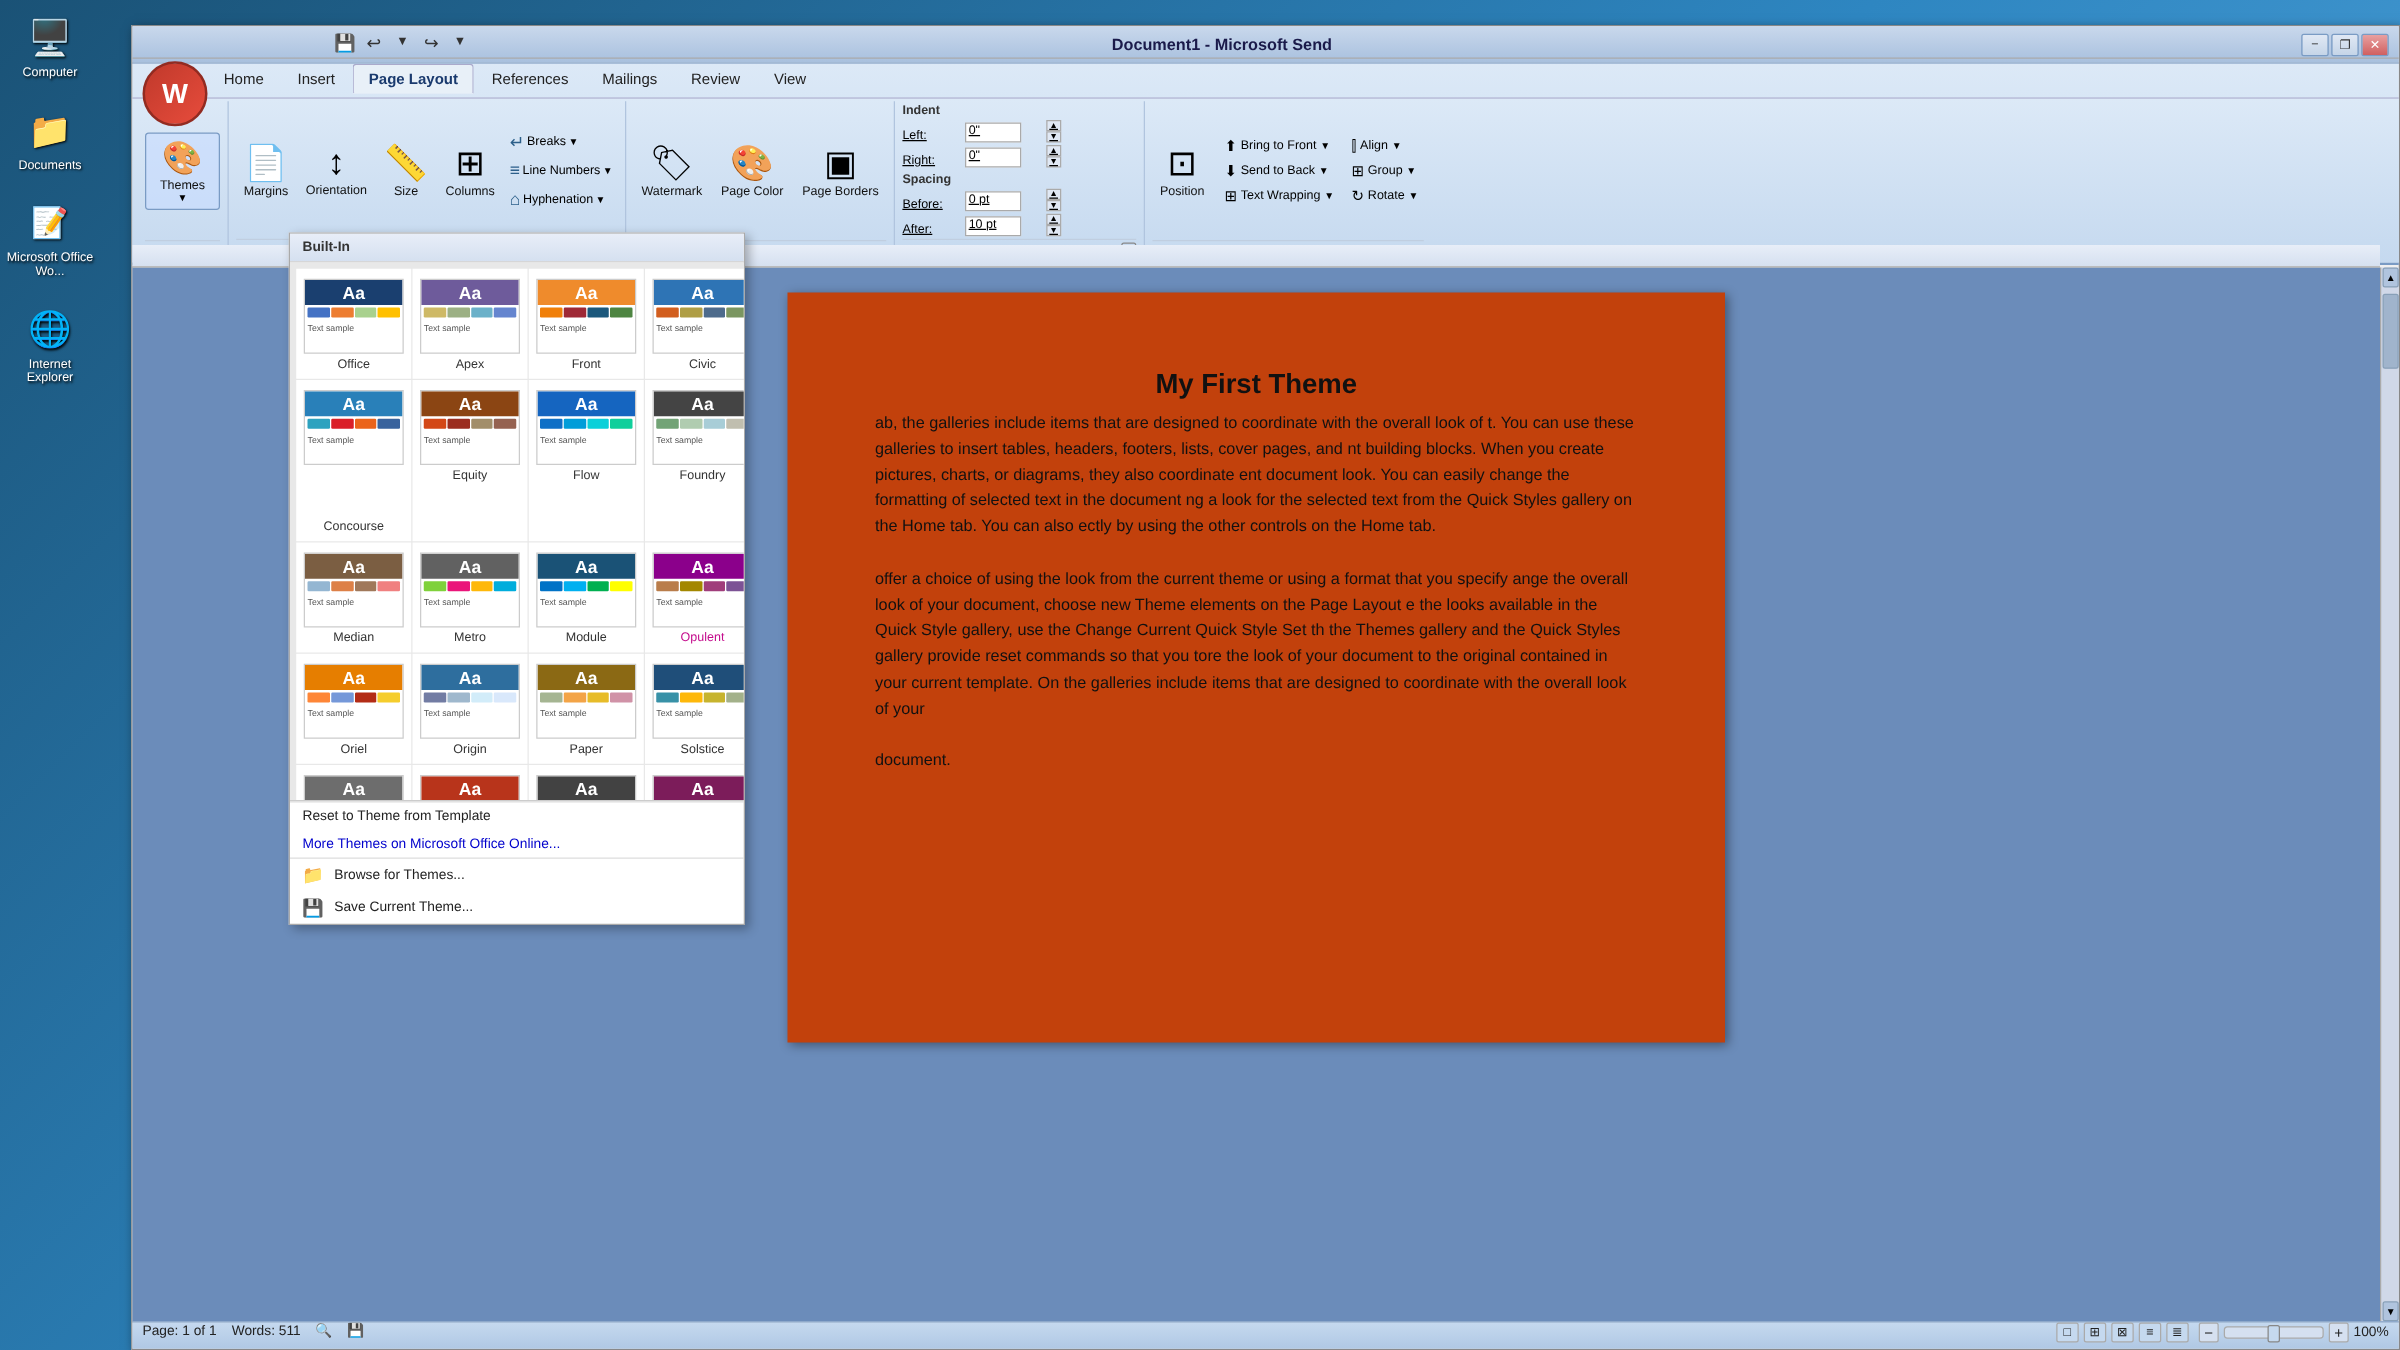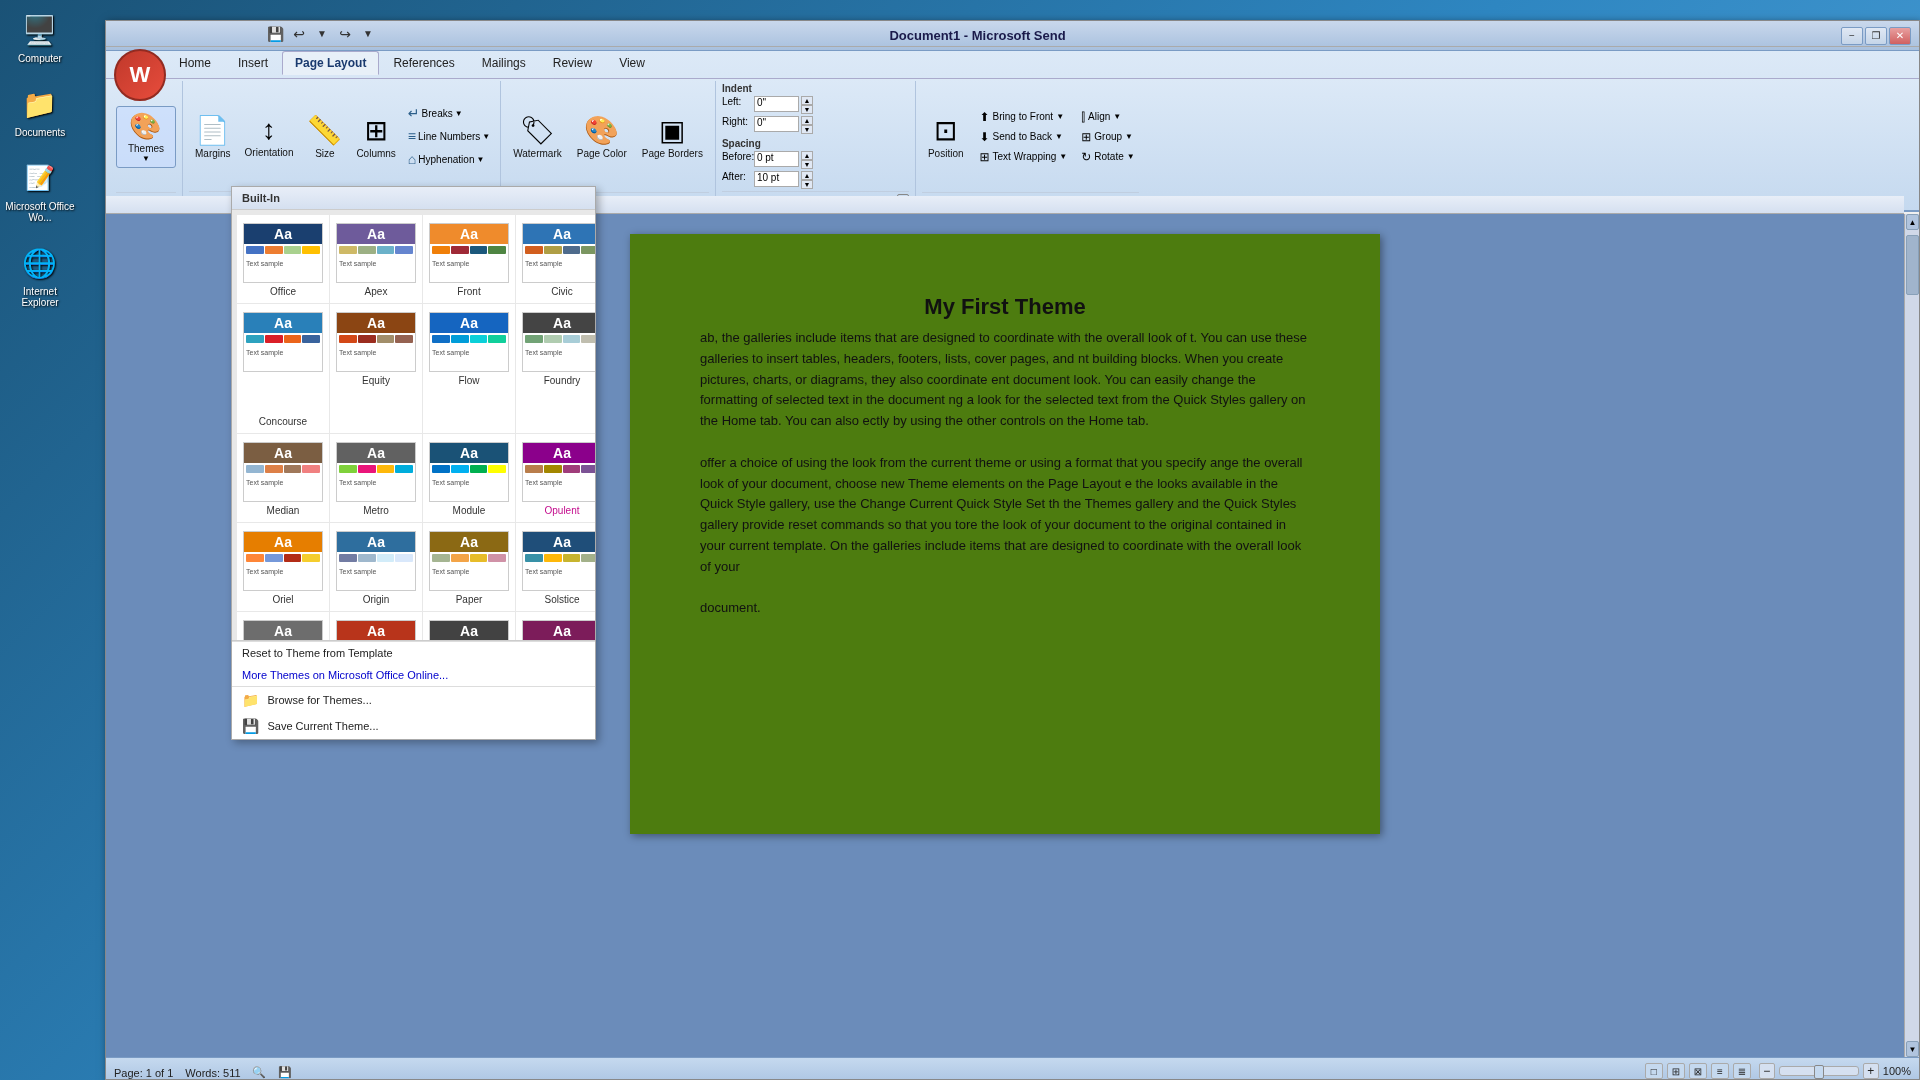--- a/index.html
+++ b/index.html
@@ -48,27 +48,27 @@
     .theme-preview-text { font-size: 7px; padding: 1px 2px; color: #555; }
     .theme-name { font-size: 10px; color: #333; margin-top: 3px; }
 
     .dropdown-footer { border-top: 1px solid #ccc; }
     .dropdown-footer-item { display: flex; align-items: center; gap: 8px; padding: 5px 10px; cursor: pointer; font-size: 11px; color: #222; }
     .dropdown-footer-item .fi-icon { font-size: 14px; color: #2c5f8a; }
     .dropdown-sep { height: 1px; background: #ddd; }
 
     
     .doc-area { position: absolute; top: 195px; left: 0; right: 15px; bottom: 30px; background: #6b8cba; overflow: hidden; }
-    .doc-page { background: #4d7c0f; margin: 20px auto; width: 750px; min-height: 600px; box-shadow: 2px 2px 8px rgba(0,0,0,0.4); padding: 60px 70px; }
+    .doc-page { background: #c2410c; margin: 20px auto; width: 750px; min-height: 600px; box-shadow: 2px 2px 8px rgba(0,0,0,0.4); padding: 60px 70px; }
     .doc-title { text-align: center; font-size: 22px; font-weight: bold; color: #111; margin-bottom: 8px; }
     .doc-subtitle { text-align: center; font-size: 18px; color: #111; margin-bottom: 20px; }
     .doc-body { font-size: 13px; line-height: 1.6; color: #111; }
 
     
-    .status-bar { position: absolute; bottom: 0; left: 0; right: 0; height: 22px; background: linear-gradient(to bottom, #c5d9ef, #b0c8e4); border-top: 1px solid #7a9bc4; display: flex; align-items: flex-end; justify-content: space-between; padding: 0 8px; font-size: 11px; color: #222; }
+    .status-bar { position: absolute; bottom: 0; left: 0; right: 0; height: 22px; background: linear-gradient(to bottom, #c5d9ef, #b0c8e4); border-top: 1px solid #7a9bc4; display: flex; align-items: flex-start; justify-content: space-between; padding: 0 8px; font-size: 11px; color: #222; }
     .status-left { display: flex; align-items: center; gap: 12px; }
     .status-right { display: flex; align-items: center; gap: 8px; }
     .zoom-controls { display: flex; align-items: center; gap: 4px; }
     .zoom-btn { width: 16px; height: 16px; background: #d5e0f0; border: 1px solid #aaa; border-radius: 2px; display: flex; align-items: center; justify-content: center; font-size: 12px; cursor: pointer; }
 
     
     .doc-scrollbar { position: absolute; right: 0; top: 195px; bottom: 22px; width: 15px; background: #d0d8e8; border-left: 1px solid #aaa; }
     .scroll-thumb { width: 13px; background: #a0b4cc; border: 1px solid #88a0b8; border-radius: 2px; margin: 0 1px; height: 60px; margin-top: 5px; }
 
     
@@ -79,21 +79,21 @@
     .rg { display: flex; flex-direction: column; padding: 2px 6px; border-right: 1px solid #b0c4de; }
     .rg-top { display: flex; align-items: center; gap: 3px; flex: 1; }
     .rg-label { font-size: 10px; color: #555; text-align: center; padding: 2px 0; border-top: 1px solid #c0cee0; margin-top: 2px; }
 
     .big-btn { display: flex; flex-direction: column; align-items: center; cursor: pointer; padding: 4px 6px; border-radius: 3px; min-width: 46px; }
     .big-btn .bi { font-size: 28px; }
     .big-btn .bl { font-size: 10px; color: #111; margin-top: 1px; white-space: nowrap; }
     .sm-btn { display: flex; align-items: center; gap: 2px; padding: 2px 4px; cursor: pointer; border-radius: 2px; font-size: 10px; }
     .sm-icon { font-size: 14px; color: #2c5f8a; }
     .arr-btn { font-size: 10px; padding: 2px 4px; cursor: pointer; white-space: nowrap; display: flex; align-items: center; gap: 3px; }
-    .is-row { display: flex; align-items: flex-start; gap: 2px; font-size: 10px; }
+    .is-row { display: flex; align-items: flex-end; gap: 20px; font-size: 10px; text-decoration: underline; }
     .is-label { width: 30px; }
     .is-val { width: 45px; height: 16px; border: 1px solid #aaa; background: white; font-size: 10px; padding: 0 2px; }
 
     .dialog-launcher { width: 12px; height: 12px; border: 1px solid #888; border-radius: 2px; font-size: 9px; cursor: pointer; display: flex; align-items: center; justify-content: center; color: #555; }
 
     
     .themes-big { display: flex; flex-direction: column; align-items: center; cursor: pointer; padding: 4px 8px; border-radius: 3px; background: rgba(200,220,255,0.6); border: 1px solid #7a9bc4; min-width: 60px; }
     .themes-big .tbi { font-size: 26px; }
     .themes-big .tbl { font-size: 10px; color: #111; margin-top: 1px; }
   </style>

